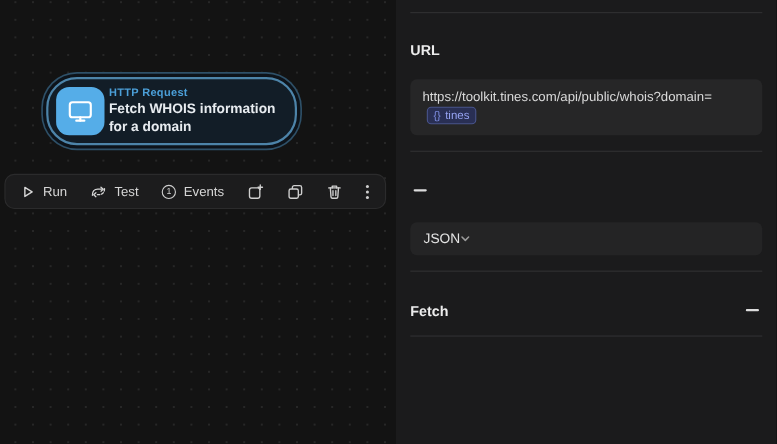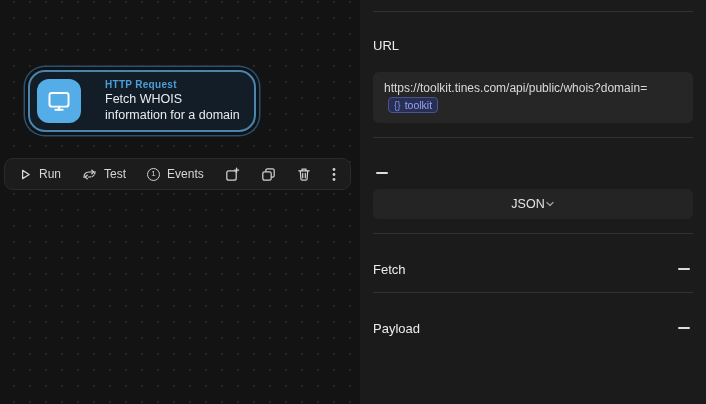--- a/index.html
+++ b/index.html
@@ -15,41 +15,41 @@
   .canvas {
     position: absolute; left: 0; top: 0; width: 360px; height: 404px;
     background-color: #131313;
     background-image: radial-gradient(#272727 1px, transparent 1.1px);
     background-size: 16px 16px;
     background-position: 6px 10px;
   }
 
   
   .node {
-    position: absolute; left: 28px; top: 70px; width: 228px; min-height: 62px;
+    position: absolute; left: 42px; top: 70px; width: 228px; min-height: 62px;
     background: #121d27;
     border: 2px solid #4d84a9;
-    border-radius: 17px;
+    border-radius: 28px;
     box-shadow: 0 0 0 3px #0d131a, 0 0 0 4.5px #2e5068;
     display: flex; align-items: center;
-    padding: 7px 10px 7px 7px; gap: 24px;
+    padding: 7px 10px 7px 7px; gap: 4px;
     cursor: pointer;
   }
   .node-icon-tile {
     flex: 0 0 44px; width: 44px; height: 44px;
     background: #55ade8; border-radius: 12px;
     display: flex; align-items: center; justify-content: center;
   }
   .node-text { flex: 1; min-width: 0; }
   .node-type {
     color: #4b9fd8; font-size: 10px; font-weight: 700; letter-spacing: .3px;
     margin-bottom: 2px;
   }
   .node-title {
-    color: #e8ecf0; font-size: 12.5px; line-height: 1.22; font-weight: 400;
+    color: #e8ecf0; font-size: 12.5px; line-height: 1.22; font-weight: 700;
   }
 
   
   .toolbar {
     position: absolute; left: 4px; top: 158px; height: 32px;
     background: #1c1c1d; border: 1px solid #2b2b2c; border-radius: 9px;
     display: flex; align-items: center;
     padding: 0 12px; gap: 17px;
   }
   .tb-btn {
@@ -72,21 +72,21 @@
   }
   .panel-inner { padding: 0 13px; }
   .divider { border: none; border-top: 1px solid #313132; height: 0; }
   .divider.top { margin-top: 11px; }
   .divider.sep { margin-top: 14px; }
 
   .section-header {
     margin-top: 26px;
     display: flex; align-items: center; justify-content: space-between;
   }
-  .section-label { font-size: 13px; font-weight: 400; color: #ececec; }
+  .section-label { font-size: 13px; font-weight: 700; color: #ececec; }
   .collapse-btn {
     background: none; border: none; cursor: pointer;
     width: 18px; height: 18px;
     display: flex; align-items: center; justify-content: center;
   }
   .minus-bar { width: 12px; height: 1.6px; background: #dcdcdc; border-radius: 1px; }
 
   .code-box {
     margin-top: 19px;
     background: #262627; border-radius: 6px;
@@ -98,23 +98,23 @@
   .pill {
     display: inline-flex; align-items: center; gap: 4px;
     background: #292f54; border: 1px solid #49548c; border-radius: 4px;
     padding: 0 5px; height: 16px; margin-left: 4px;
     font-size: 10.5px; color: #95a2f1; vertical-align: text-bottom;
     cursor: pointer; white-space: nowrap;
   }
   .pill .braces { color: #7d8ce0; font-size: 10px; }
 
   .dropdown {
-    margin-top: 7px; height: 30px;
+    margin-top: 20px; height: 30px;
     background: #242425; border-radius: 6px;
-    display: flex; align-items: center; justify-content: center;
+    display: flex; align-items: center; justify-content: flex-start;
     padding: 0 12px; cursor: pointer;
   }
   .dropdown-value { font-size: 12.5px; color: #e3e3e3; }
 </style>
 </head>
 <body>
 
 <div class="canvas">
 
   <div class="node">
@@ -192,21 +192,21 @@
 
 <div class="panel">
   <div class="panel-inner">
     <hr class="divider top">
 
     <div class="section-header">
       <span class="section-label">URL</span>
     </div>
     <div class="code-box"><span>https://toolkit.tines.com/api/public/whois?domain=</span><span class="pill">
           <span class="braces">{}</span>
-          <span>toolkit</span>
+          <span>tines</span>
         </span></div>
     <hr class="divider sep">
 
     <div class="section-header">
       <button class="collapse-btn">
         <span class="minus-bar"></span>
       </button>
     </div>
     <div class="dropdown">
       <span class="dropdown-value">JSON</span>
@@ -217,20 +217,14 @@
     <hr class="divider sep">
 
     <div class="section-header">
       <span class="section-label">Fetch</span>
       <button class="collapse-btn">
         <span class="minus-bar"></span>
       </button>
     </div>
     <hr class="divider sep">
 
-    <div class="section-header">
-      <span class="section-label">Payload</span>
-      <button class="collapse-btn">
-        <span class="minus-bar"></span>
-      </button>
-    </div>
   </div>
 </div>
 
 </body></html>

